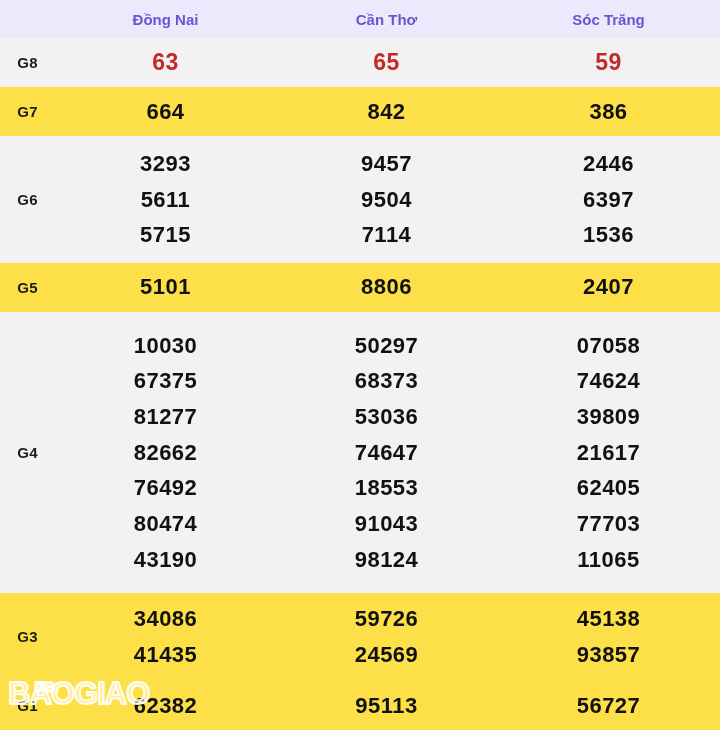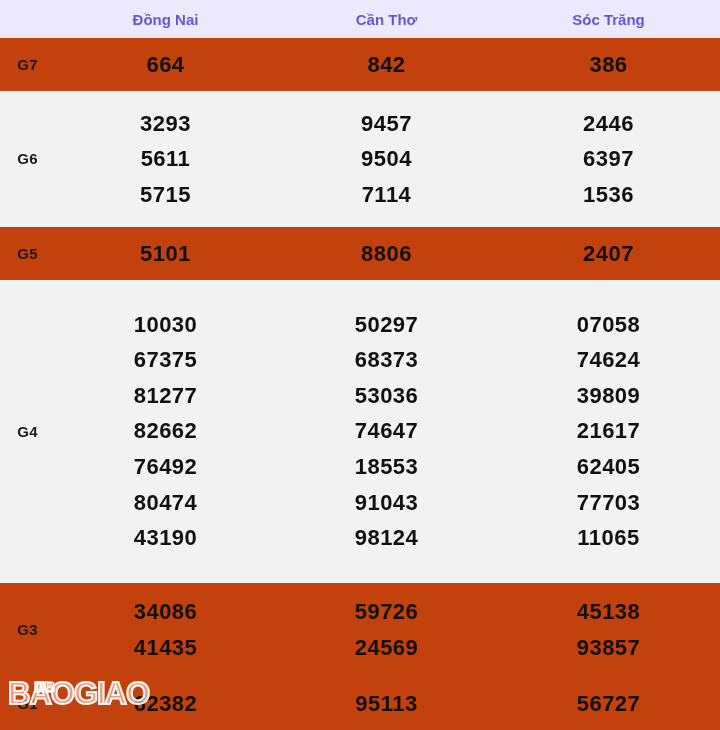--- a/index.html
+++ b/index.html
@@ -57,21 +57,21 @@
     text-align: center;
     border-left: 1px solid #e4e4e4;
     color: #111111;
     font-size: 22px;
     font-weight: bold;
     letter-spacing: .5px;
     line-height: 1.62;
   }
   .num-cell .n { display: block; }
 
-  .row-white  { background: #c2410c; }
+  .row-white  { background: #fde047; }
   .row-shade  { background: #f2f2f2; }
 
   .row-sep td { border-top: 1px solid #e4e4e4; }
 
   
   .g8 .num-cell {
     color: #c62828;
     font-size: 23px;
   }
 
@@ -123,20 +123,32 @@
     </colgroup>
     <thead>
       <tr class="header-row">
         <th class="header-cell blank"></th>
         <th class="header-cell sep">Đồng Nai</th>
         <th class="header-cell sep">Cần Thơ</th>
         <th class="header-cell sep">Sóc Trăng</th>
       </tr>
     </thead>
     <tbody id="table-body">
+        <tr class="row-shade g8 row-sep" style="height: 47px;">
+          <td class="grp-label">G8</td>
+          <td class="num-cell">
+            <span class="n">63</span>
+          </td>
+          <td class="num-cell">
+            <span class="n">65</span>
+          </td>
+          <td class="num-cell">
+            <span class="n">59</span>
+          </td>
+        </tr>
         <tr class="row-white row-sep" style="height: 47px;">
           <td class="grp-label">G7</td>
           <td class="num-cell">
             <span class="n">664</span>
           </td>
           <td class="num-cell">
             <span class="n">842</span>
           </td>
           <td class="num-cell">
             <span class="n">386</span>

